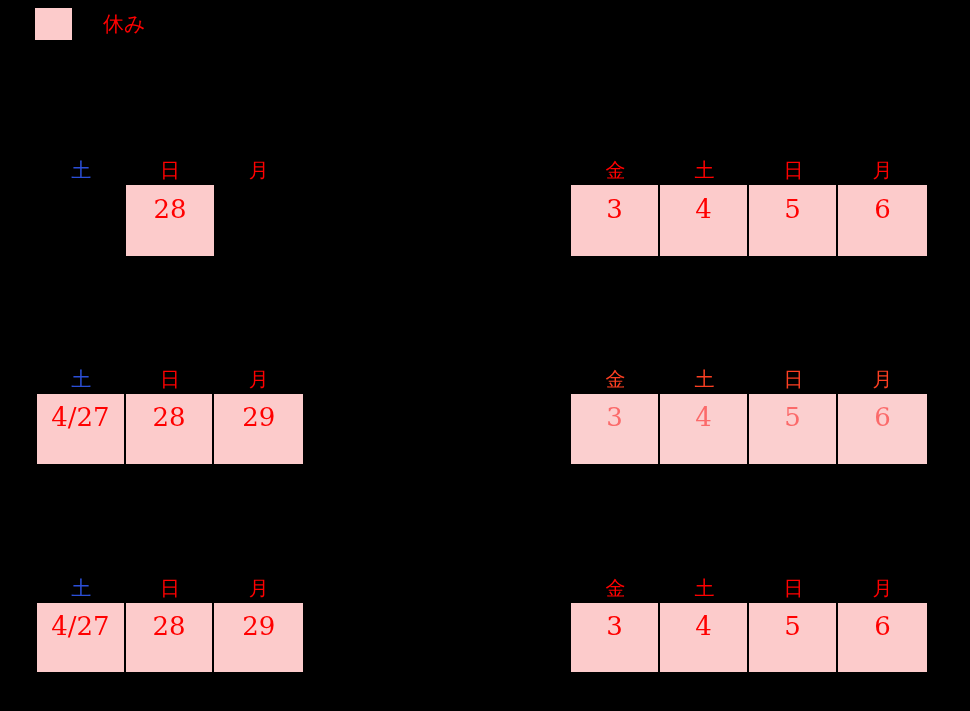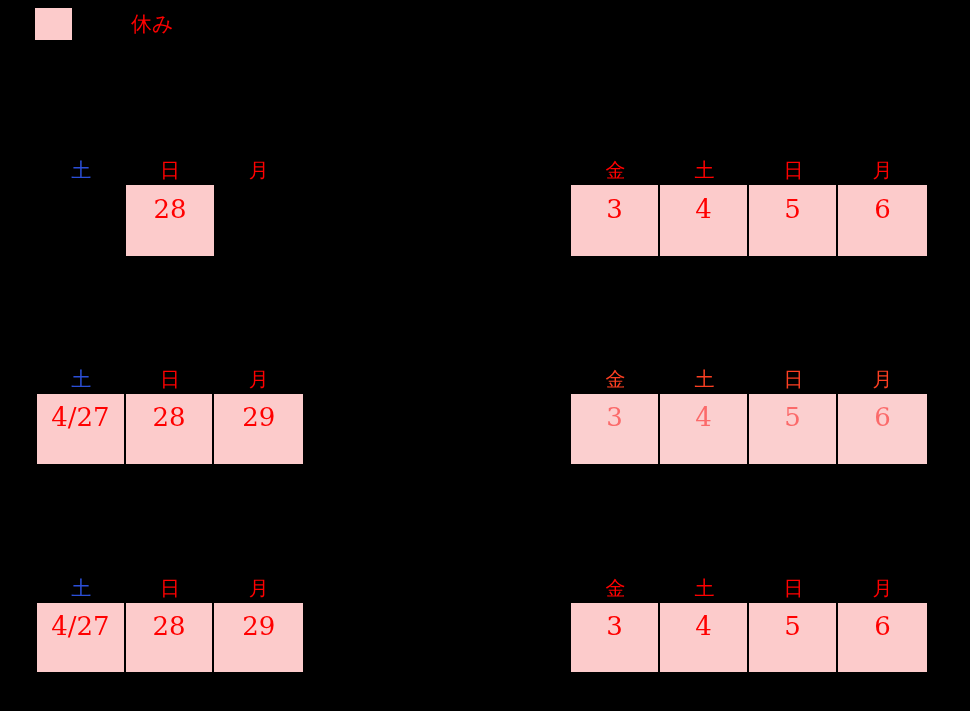--- a/index.html
+++ b/index.html
@@ -15,21 +15,20 @@
     font-family: "DejaVu Serif", serif;
   }
 
   
   .legend {
     position: absolute;
     left: 35px;
     top: 8px;
     display: flex;
     align-items: center;
-    gap: 28px;
   }
   .legend-swatch {
     width: 37px;
     height: 32px;
     background: #fccbcb;
   }
   .legend-label {
     margin-left: 31px;
     color: #ff0000;
     font-size: 21px;

